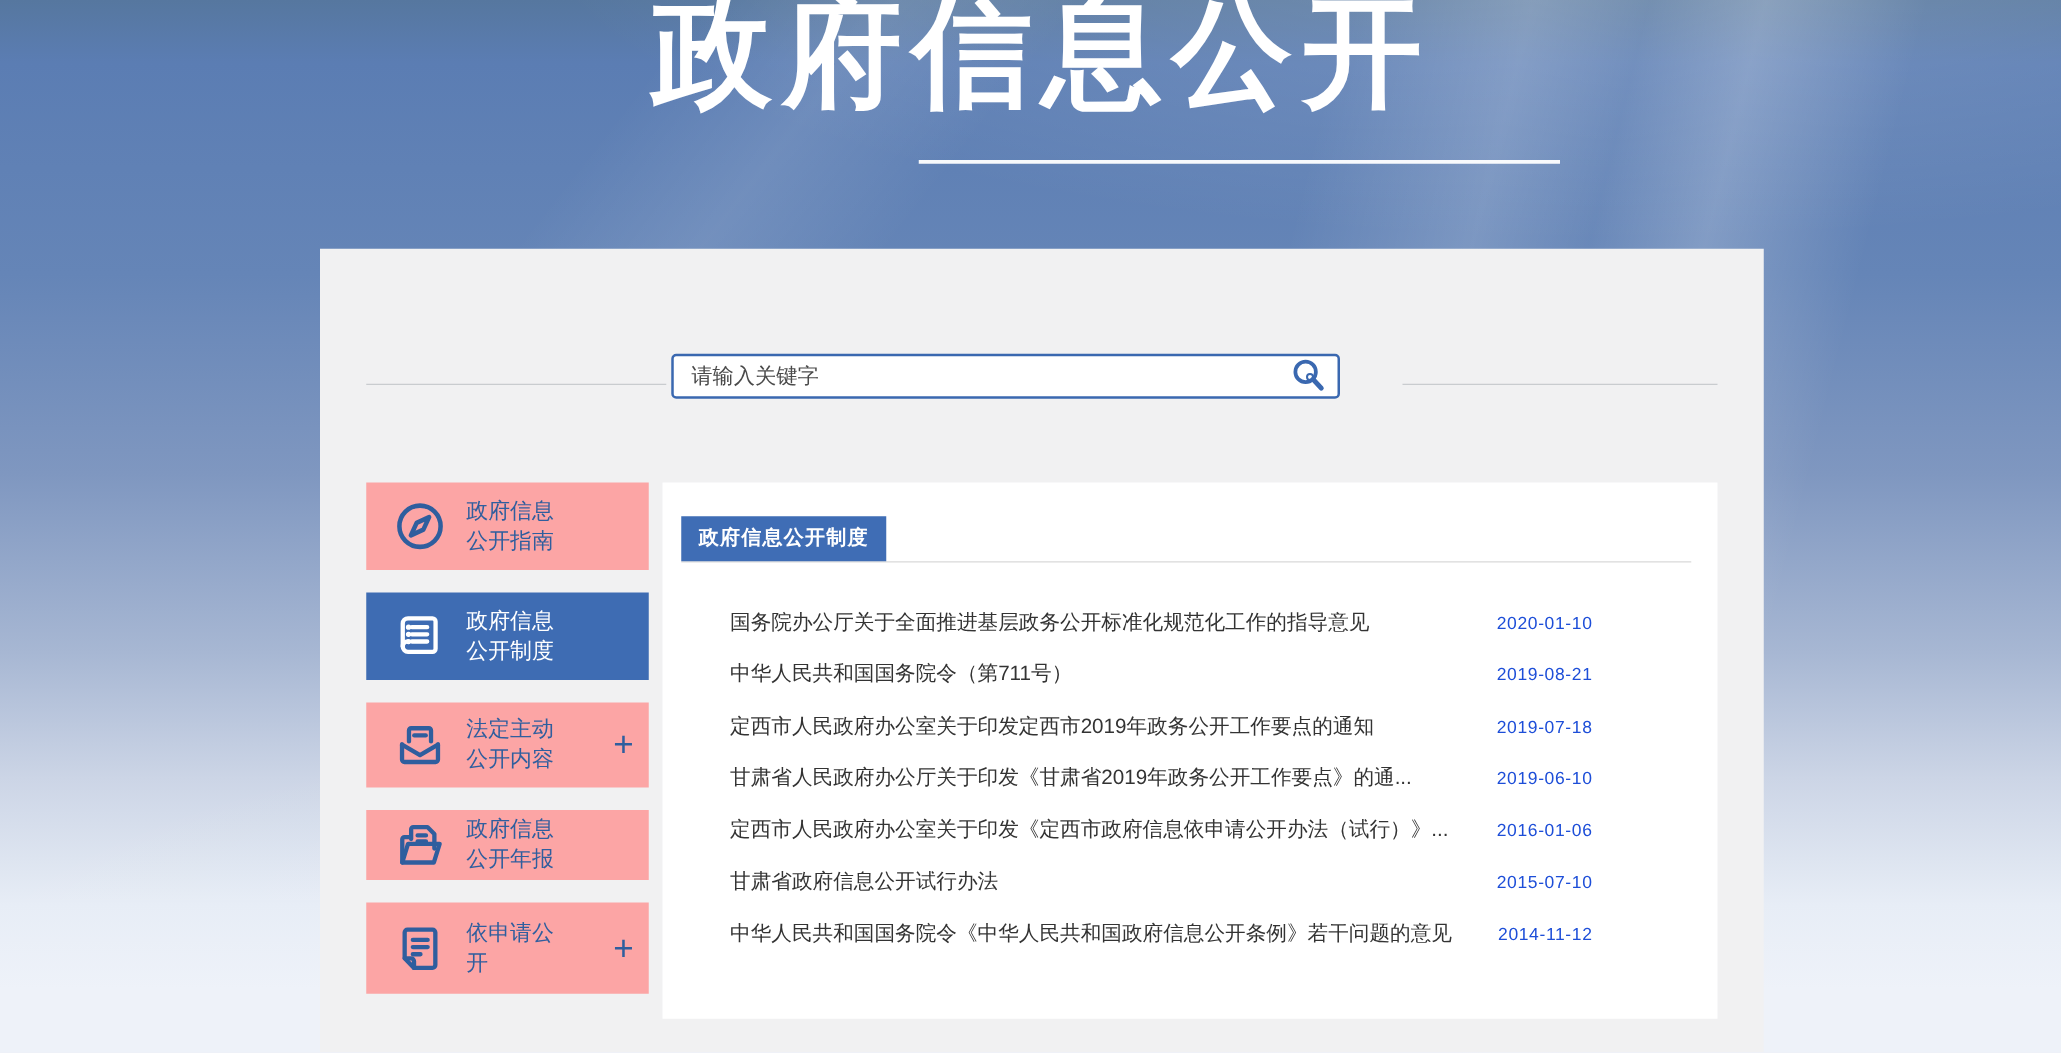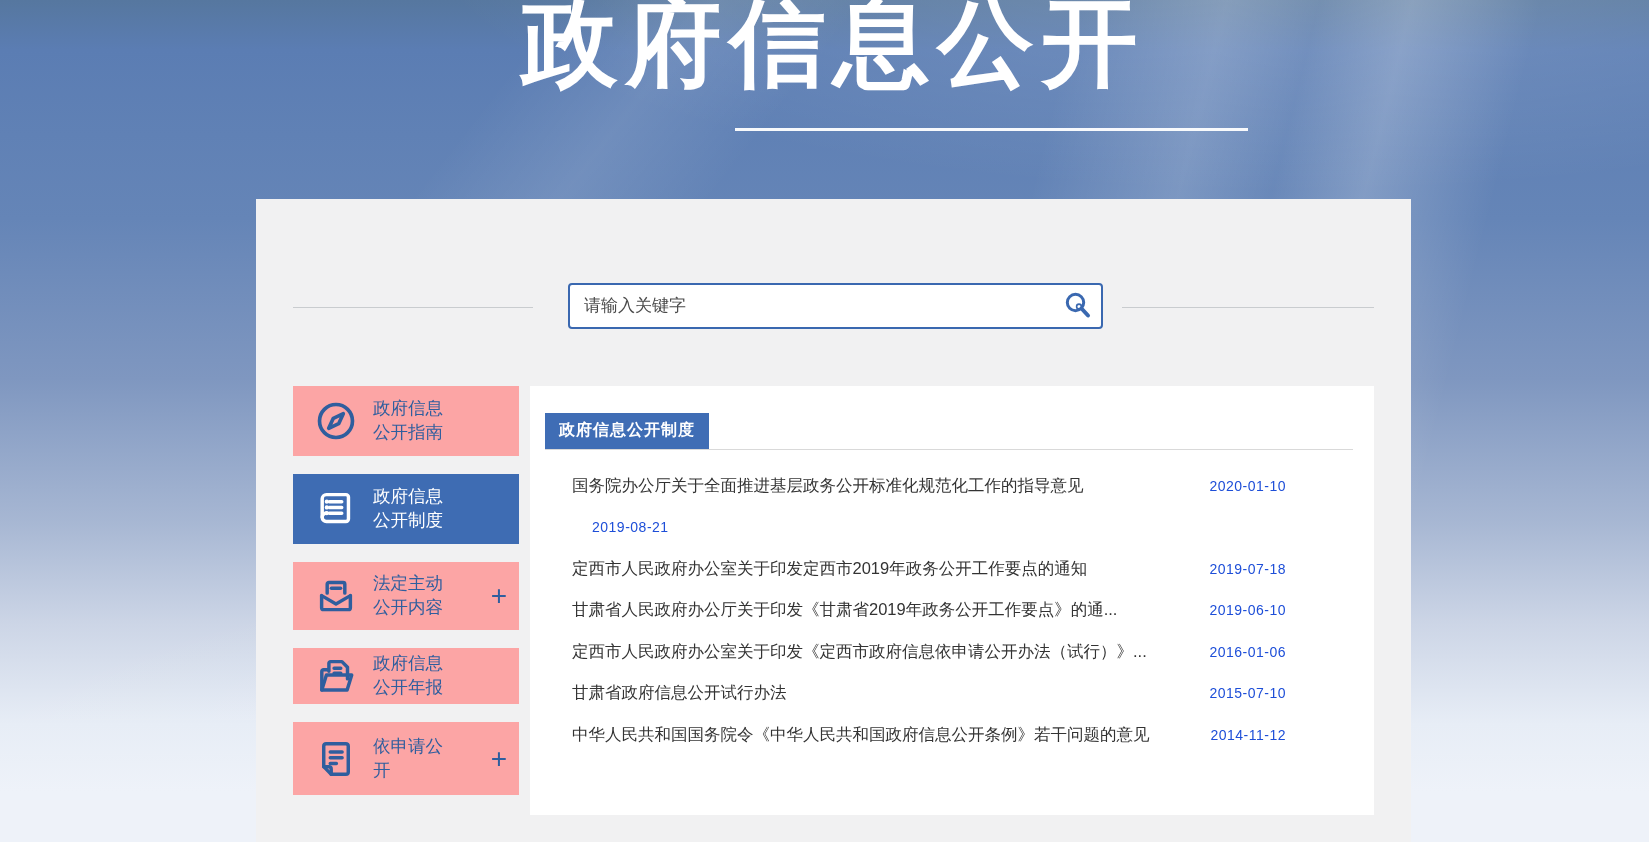--- a/index.html
+++ b/index.html
@@ -42,25 +42,25 @@
   
   .panel{
     position:absolute;left:256px;top:199px;width:1155px;height:643px;
     background:#f1f1f2;
   }
   
   .search-line{position:absolute;height:1px;background:#c9cccf;top:307px;}
   .search-line.left{left:293px;width:240px;}
   .search-line.right{left:1122px;width:252px;}
   .search-box{
-    position:absolute;left:568px;top:283px;width:535px;height:46px;
+    position:absolute;left:537px;top:283px;width:535px;height:36px;
     box-sizing:border-box;
     background:#ffffff;
     border:2px solid #3a68b0;border-radius:4px;
-    display:flex;
+    display:flex;align-items:center;
   }
   .search-box input{
     flex:1;border:none;outline:none;background:transparent;
     font-family:inherit;font-size:17px;color:#333;
     padding:0 0 0 14px;height:100%;
   }
   .search-box input::placeholder{color:#4a4a4a;opacity:1;}
   .search-btn{
     border:none;background:transparent;cursor:pointer;
     width:44px;height:42px;display:flex;align-items:center;justify-content:center;
@@ -100,21 +100,21 @@
     margin:0 21px 0 15px;
     padding-top:27px;
     border-bottom:1px solid #d9d9d9;
   }
   .tab-badge{
     display:inline-block;
     background:#3f6db5;color:#ffffff;
     font-size:16px;font-weight:bold;letter-spacing:1px;
     padding:7px 14px 8px 14px;
   }
-  .article-list{padding:11px 84px 0 38px;list-style:none;margin:4px;}
+  .article-list{padding:11px 84px 0 38px;list-style:none;margin:16px;}
   .article-row{
     display:flex;justify-content:space-between;align-items:center;
     height:41.5px;
   }
   .article-title{
     font-size:16.5px;color:#333333;
     white-space:nowrap;overflow:hidden;text-overflow:ellipsis;
     cursor:pointer;
   }
   .article-date{
@@ -216,20 +216,21 @@
 <section class="main-box">
   <div class="tab-row">
     <span class="tab-badge">政府信息公开制度</span>
   </div>
   <ul class="article-list">
     <li class="article-row">
       <span class="article-title">国务院办公厅关于全面推进基层政务公开标准化规范化工作的指导意见</span>
       <span class="article-date">2020-01-10</span>
     </li>
     <li class="article-row">
+      <span class="article-title">中华人民共和国国务院令（第711号）</span>
       <span class="article-date">2019-08-21</span>
     </li>
     <li class="article-row">
       <span class="article-title">定西市人民政府办公室关于印发定西市2019年政务公开工作要点的通知</span>
       <span class="article-date">2019-07-18</span>
     </li>
     <li class="article-row">
       <span class="article-title">甘肃省人民政府办公厅关于印发《甘肃省2019年政务公开工作要点》的通...</span>
       <span class="article-date">2019-06-10</span>
     </li>

